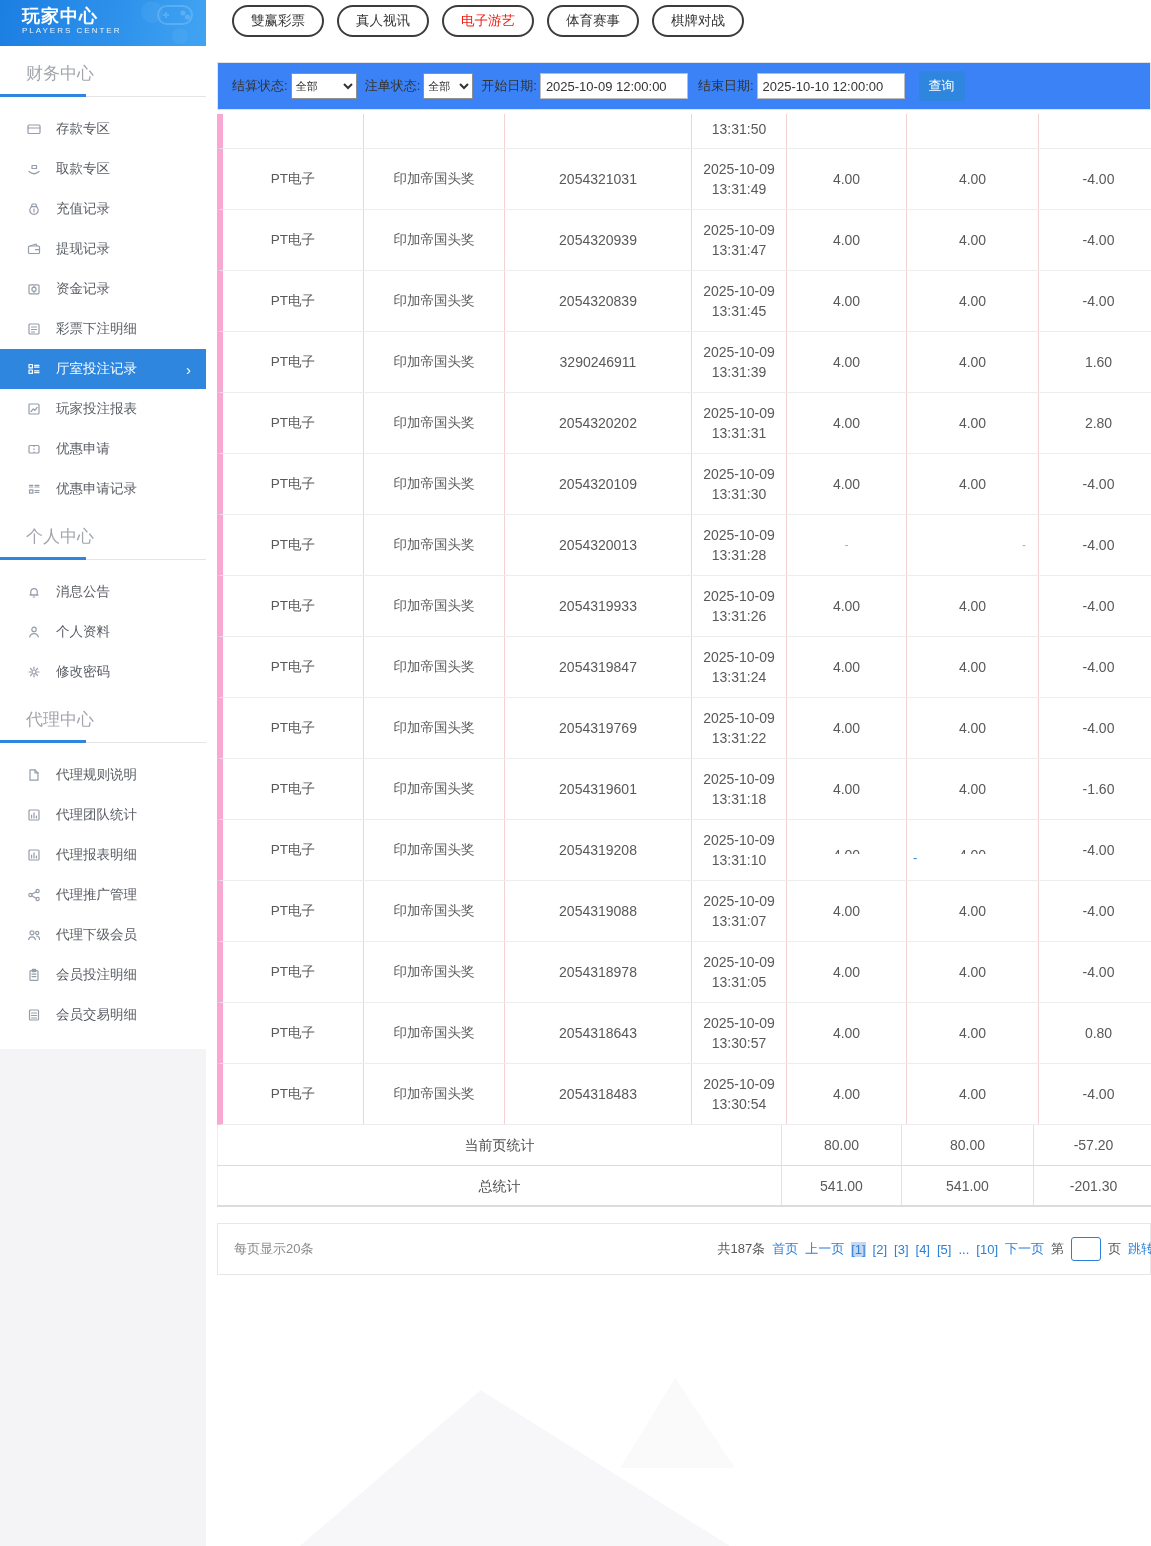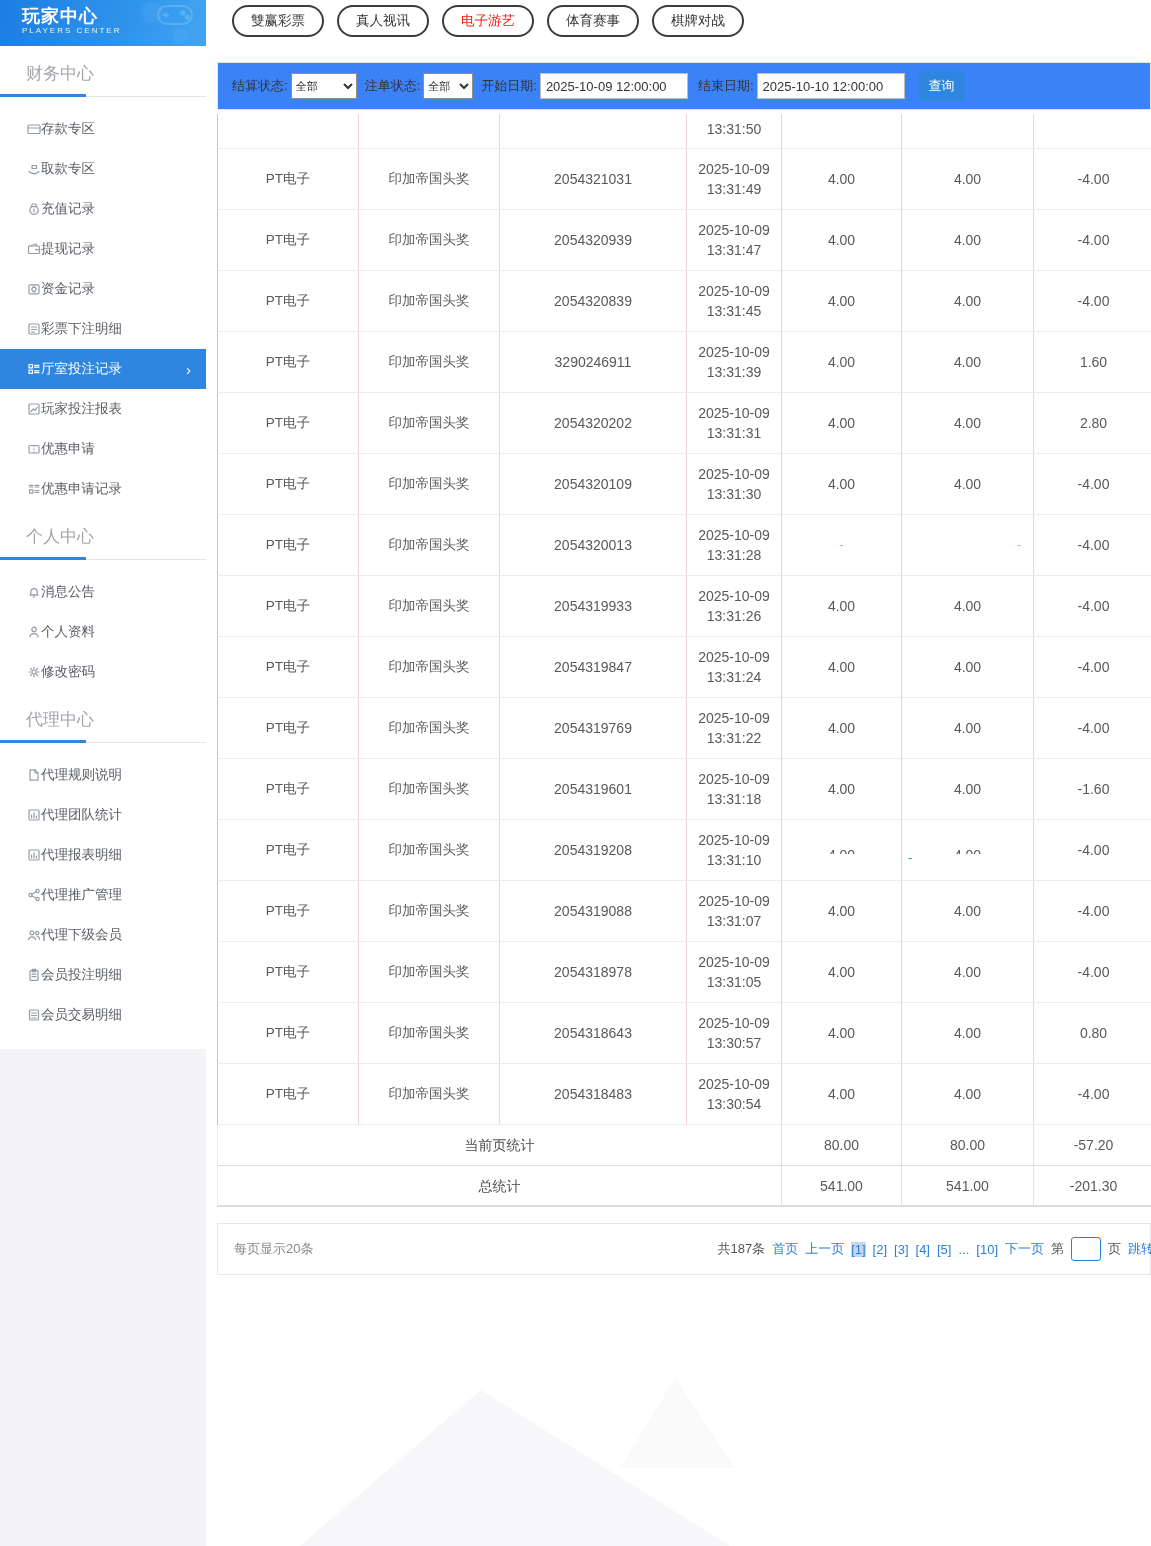--- a/index.html
+++ b/index.html
@@ -11,21 +11,21 @@
     background:#f4f4f6; display:flex; flex-direction:column; }
   .side-header { height:46px; background:linear-gradient(100deg,#1b7ee2 0%,#2f93ec 60%,#41a4f2 100%);
     position:relative; padding:6px 0 0 22px; overflow:hidden; flex:none; }
   .side-title { color:#fff; font-size:18px; font-weight:bold; letter-spacing:1px; line-height:20px; }
   .side-sub { color:#eaf4fe; font-size:8px; letter-spacing:2px; }
   .side-deco { position:absolute; right:6px; top:2px; opacity:.45; }
   .side-menu { background:#fff; padding-bottom:14px; flex:none; }
   .section-label { font-size:17px; color:#a2a5ab; padding:16px 0 9px 26px; }
   .section-divider { border-bottom:1px solid #e5e5e5; position:relative; height:3px; }
   .section-divider > div { position:absolute; left:0; bottom:-1px; width:86px; height:3px; background:#2e86de; }
-  .menu-item { height:40px; display:flex; align-items:center; padding-left:27px; 
+  .menu-item { height:40px; display:flex; align-items:center; padding-left:27px; gap:15px;
     font-size:13.5px; color:#585c63; cursor:pointer; position:relative; }
   .menu-item svg { flex:none; }
   .menu-item.active { background:#2e86de; color:#fff; }
   .menu-item.active svg * { stroke:#fff; }
   .menu-chevron { position:absolute; right:15px; top:50%; transform:translateY(-50%);
     color:#fff; font-size:15px; }
   .side-fill { flex:1; background:#f4f4f6; }
 
   
   .main { position:absolute; left:217px; top:0; width:934px; }
@@ -42,21 +42,21 @@
   .sel-settle { width:66px; }
   .sel-order { width:50px; }
   .date-input { height:26px; width:148px; border:1px solid #bdbdbd; font-size:13px; color:#333;
     padding:0 5px; margin-right:10px; font-family:inherit; }
   .search-btn { background:#2e86de; color:#fff; border:none; border-radius:4px; width:46px; height:30px;
     font-size:13px; margin-left:4px; cursor:pointer; font-family:inherit; }
 
   
   .table-panel { margin-top:4px; background:#fff; overflow:hidden; width:934px; border-bottom:1px solid #dcdcdc; }
   .t-row { display:grid; grid-template-columns:141px 141px 187px 95px 120px 132px 120px;
-    border-left:1px solid #f9a8d4; border-bottom:1px solid #ededed; height:61px; }
+    border-left:6px solid #f9a8d4; border-bottom:1px solid #ededed; height:61px; }
   .t-row.partial { height:35px; border-bottom:1px solid #ededed; }
   .t-cell { border-right:1px solid #f2d2d2; display:flex; flex-direction:column;
     align-items:center; justify-content:center; font-size:14px; color:#595959;
     text-align:center; line-height:20px; position:relative; overflow:hidden; }
   .t-cell.cn { font-size:13.5px; }
   .partial .t-cell { justify-content:flex-start; padding-top:5px; }
   .dash-pink { color:#e59a9a; font-size:12px; }
   .dash-blue { color:#2e86de; font-size:13px; position:absolute; left:6px; bottom:12px; }
   .pos-right { position:absolute; right:12px; top:50%; transform:translateY(-50%); }
   .clip-top { display:block; height:8px; overflow:hidden; line-height:19px; }

